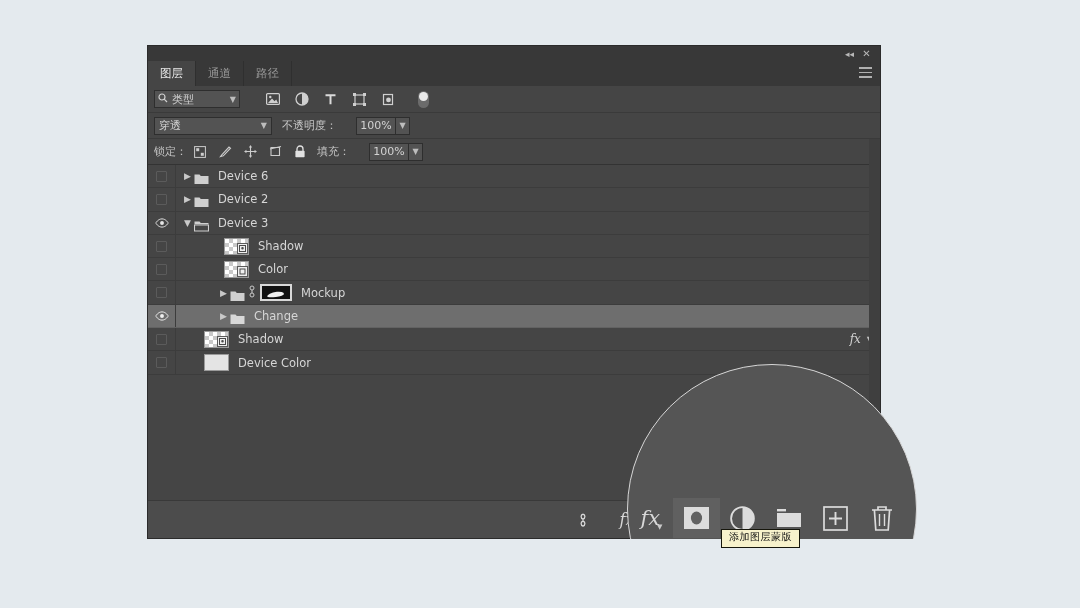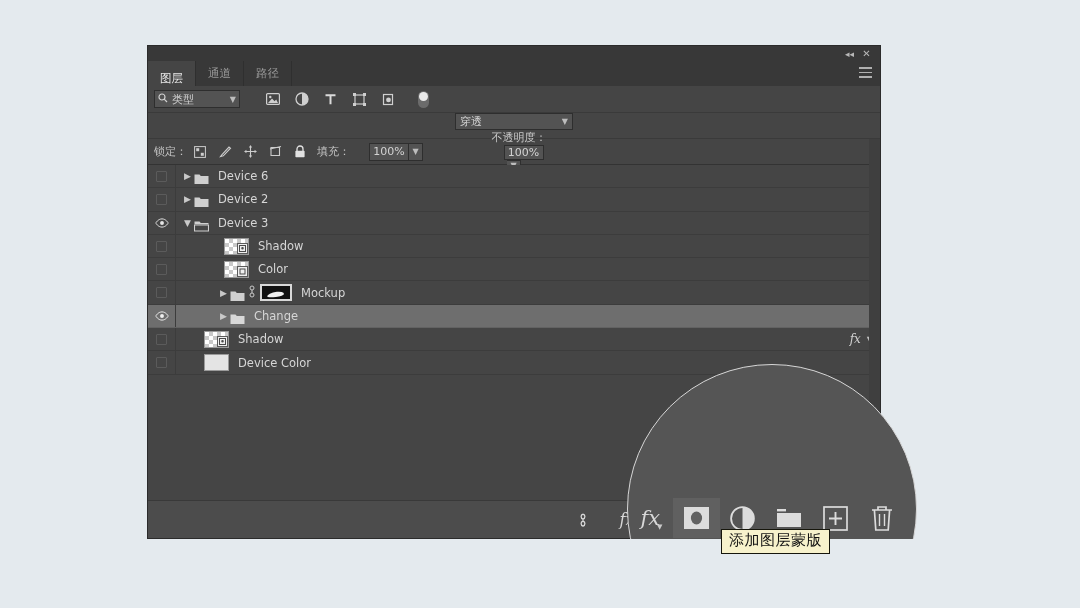--- a/index.html
+++ b/index.html
@@ -32,21 +32,21 @@
   
   .tabs-row {
     position: relative; height: 25px; background: #383838;
     display: flex; align-items: stretch;
   }
   .tab {
     padding: 0 12px; display: flex; align-items: center;
     font-size: 11.5px; color: #9a9a9a; cursor: pointer;
     border-right: 1px solid #2f2f2f;
   }
-  .tab.active { background: #454545; color: #e8e8e8; align-items: flex-end; }
+  .tab.active { background: #454545; color: #e8e8e8; }
   .tabs-filler { flex: 1; border-right: none; }
   .hamburger {
     position: absolute; right: 8px; top: 6px; width: 13px; height: 11px;
     display: flex; flex-direction: column; justify-content: space-between;
     cursor: pointer;
   }
   .hamburger i { display: block; height: 1.6px; background: #b0b0b0; }
 
   
   .filter-row {
@@ -69,21 +69,21 @@
     margin-left: 14px; position: relative; cursor: pointer;
   }
   .toggle-pill::after {
     content: ""; position: absolute; top: 1px; left: 1px;
     width: 9px; height: 9px; border-radius: 50%; background: #e9e9e9;
   }
 
   
   .blend-row {
     height: 26px; background: #454545; display: flex; align-items: center;
-    padding: 0 6px; border-bottom: 1px solid #3a3a3a; flex-direction: column;
+    padding: 0 6px; border-bottom: 1px solid #3a3a3a;
   }
   .blend-select {
     width: 118px; height: 18px; background: #535353; border: 1px solid #2e2e2e;
     display: flex; align-items: center; padding: 0 4px;
     font-size: 11px; color: #d2d2d2; cursor: pointer;
   }
   .blend-select .lbl { flex: 1; }
   .row-label { font-size: 11px; color: #c6c6c6; margin-left: 10px; }
   .num-field {
     height: 18px; min-width: 40px; background: #535353; border: 1px solid #2e2e2e;
@@ -204,21 +204,21 @@
   }
   .mag-btn.active { background: #606060; }
   .mag-fx { font-family: "DejaVu Serif", serif; font-style: italic; font-size: 21px; color:#d8d8d8;}
   .mag-fx-caret { position:absolute; right:11px; bottom:7px; font-size:7px; color:#cacaca;}
 
   
   #tooltip {
     position: absolute; left: 721px; top: 529px;
     background: #f7f2cc; border: 1px solid #16160c;
     padding: 1px 7px 3px 7px;
-    font-size: 15px; color: #111; line-height: 1.25;
+    font-size: 10px; color: #111; line-height: 1.25;
     font-family: "DejaVu Sans", "Liberation Sans", sans-serif;
     letter-spacing: 0.5px; white-space: nowrap;
   }
 </style>
 </head>
 <body>
 
 <div id="stage">
 
   <div id="panel">

